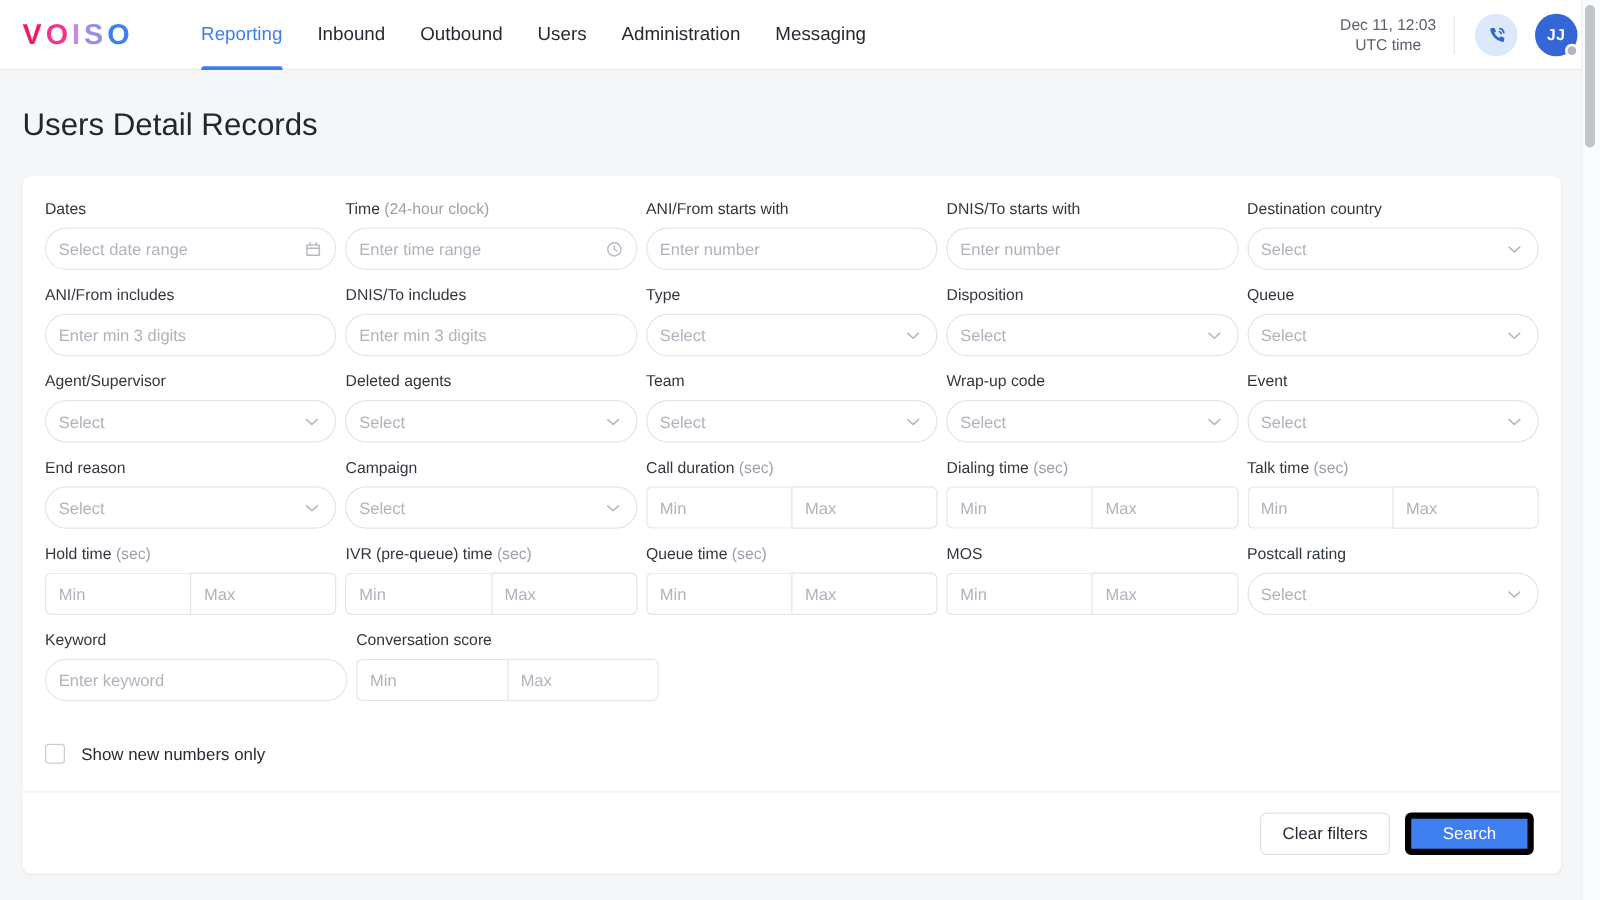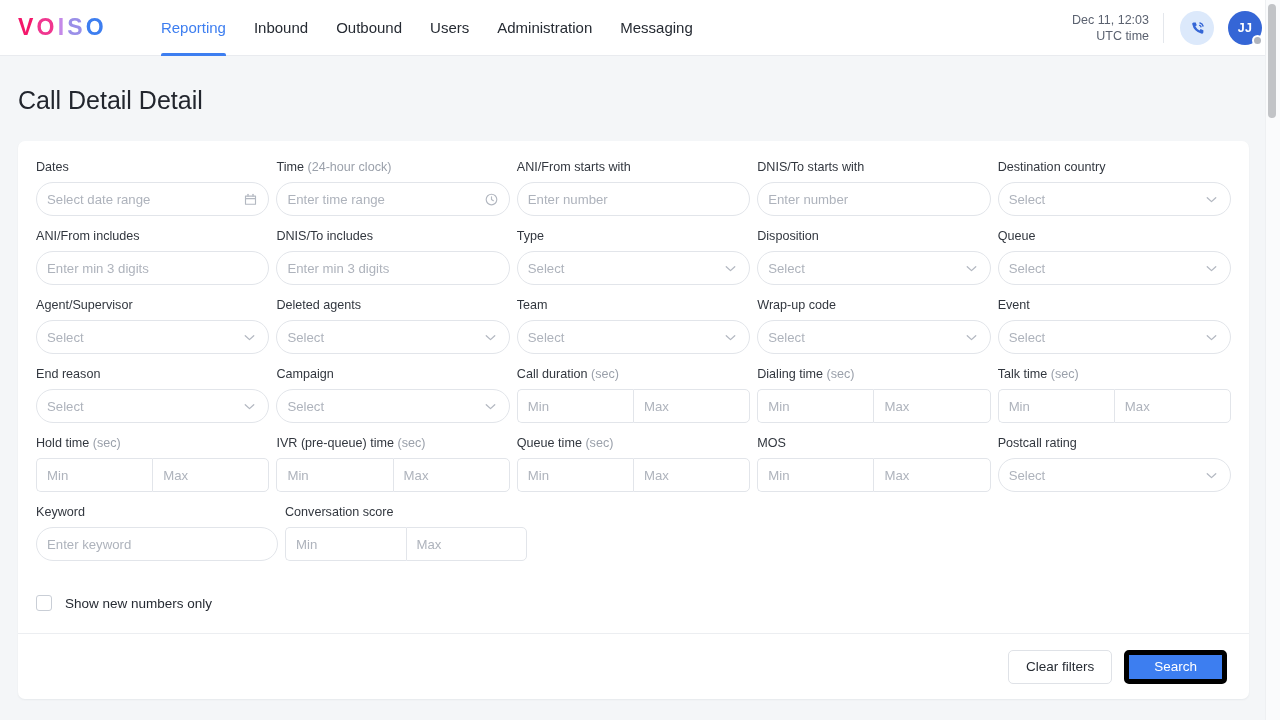--- a/index.html
+++ b/index.html
@@ -30,21 +30,21 @@
   .nav-item.active::after {
     content: ""; position: absolute; left: 0; right: 0; bottom: 0;
     height: 3px; background: #3d7ef0; border-radius: 2px 2px 0 0;
   }
   .topbar-right {
     position: absolute; right: 18px; top: 0; height: 56px;
     display: flex; align-items: center;
   }
   .clock-text {
     font-size: 12.5px; color: #5b6270; line-height: 16px;
-    text-align: right; margin-right: 14px;
+    text-align: center; margin-right: 14px;
   }
   .divider-v { width: 1px; height: 30px; background: #e4e7ec; margin-right: 16px; }
   .phone-btn {
     width: 34px; height: 34px; border-radius: 50%;
     background: #dce9fb; display: flex; align-items: center; justify-content: center;
     margin-right: 14px; cursor: pointer;
   }
   .avatar {
     width: 34px; height: 34px; border-radius: 50%;
     background: #3566d6; color: #fff;
@@ -165,21 +165,21 @@
         <path d="M15 7.6a2.8 2.8 0 011.9 1.9"></path>
       </svg>
     </div>
     <div class="avatar">
       <span>JJ</span>
       <span class="status-dot"></span>
     </div>
   </div>
 </div>
 
-<div class="page-title">Call Detail Detail</div>
+<div class="page-title">Users Detail Records</div>
 
 <div class="card">
   <div class="filters">
       <div class="frow">
         <div class="fcell">
           <div class="flabel"><span>Dates</span></div>
           <div class="fctl">
             <span class="ftext">Select date range</span>
             <span class="ficon">
               <svg width="15" height="15" viewBox="0 0 24 24" fill="none" stroke="#b3b8c1" stroke-width="1.8" stroke-linecap="round" stroke-linejoin="round">

